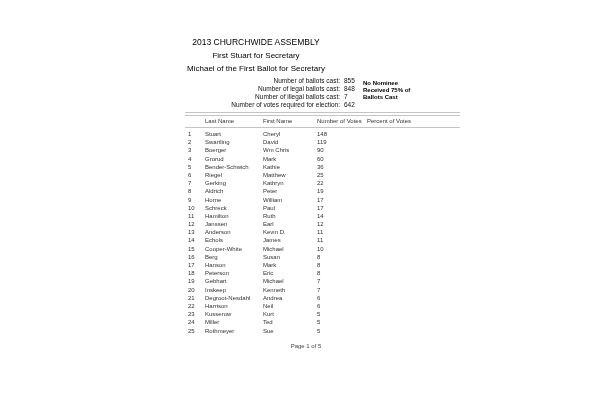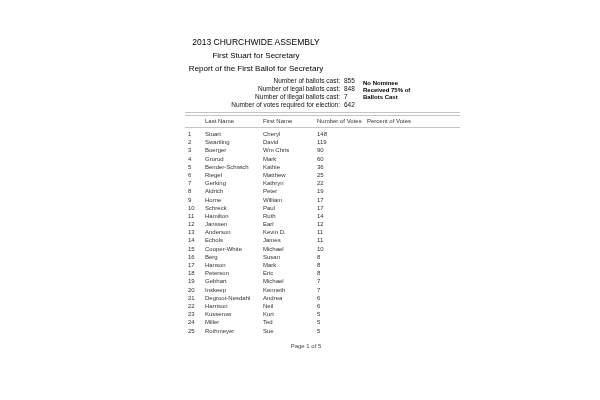--- a/index.html
+++ b/index.html
@@ -65,21 +65,21 @@
     position:absolute; top:343px; left:0; width:612px;
     text-align:center; font-size:6px; color:#444;
   }
 </style>
 </head>
 <body>
 
 <div class="titles">
   <div class="title-main">2013 CHURCHWIDE ASSEMBLY</div>
   <div class="title-sub">First Stuart for Secretary</div>
-  <div class="title-sub">Report of the First Ballot for Secretary</div>
+  <div class="title-sub">Michael of the First Ballot for Secretary</div>
 </div>
 
 <div class="stats-grid">
   <span class="stat-label">Number of ballots cast:</span>
   <span class="stat-value">855</span>
   <span class="stat-label">Number of legal ballots cast:</span>
   <span class="stat-value">848</span>
   <span class="stat-label">Number of illegal ballots cast:</span>
   <span class="stat-value">7</span>
   <span class="stat-label">Number of votes required for election:</span>

